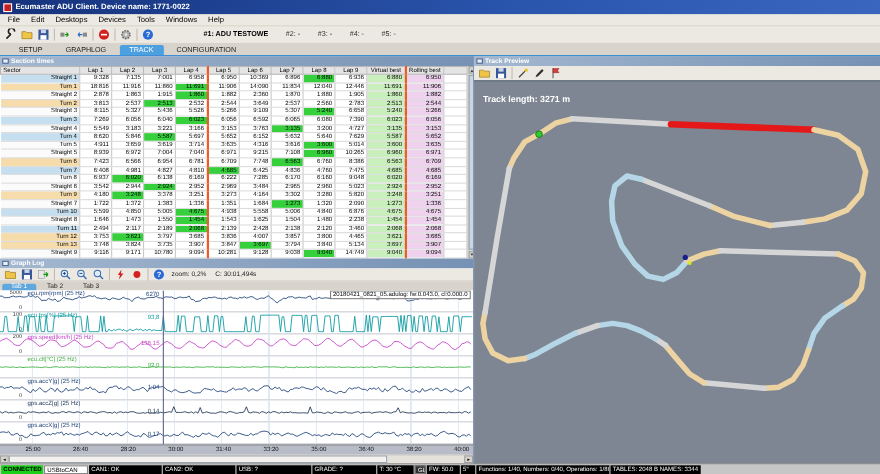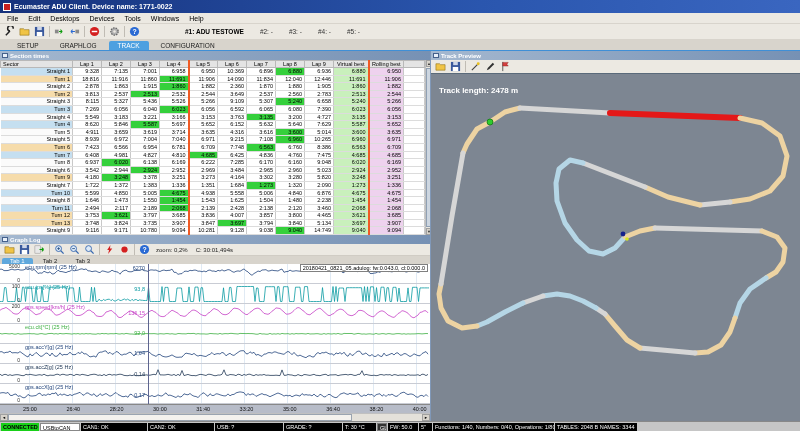--- a/index.html
+++ b/index.html
@@ -757,21 +757,21 @@
           </svg>
         </span>
         <span class="tb-icon">
           <svg width="11" height="11" viewBox="0 0 12 12">
             <path d="M3 11 V1" stroke="#555" stroke-width="1"></path>
             <path d="M3 1.5 H9 L7.5 3.5 L9 5.5 H3 Z" fill="#d44040" stroke="#801010" stroke-width=".4"></path>
           </svg>
         </span>
       </div>
     <div class="track-canvas">
-      <div class="track-length">Track length: 2478 m</div>
+      <div class="track-length">Track length: 3271 m</div>
       <svg width="369" height="348" viewBox="431 73 369 348">
         <g>
           <path class="track-path seg-tan" d="M463,152 L467,143 477,128 490,121 505,111 520,107"></path>
           <path class="track-path seg-gray" d="M520,107 L610,112"></path>
           <path class="track-path seg-red" style="stroke-width:6" d="M610,112 L740,117"></path>
           <path class="track-path seg-tan" d="M740,117 L762,122 780,135 787,155 783,175 770,190 750,198 730,201"></path>
           <path class="track-path seg-gray" d="M730,201 L700,204"></path>
           <path class="track-path seg-tan" d="M700,204 L668,196 645,186"></path>
           <path class="track-path seg-gray" d="M645,186 L583,162"></path>
           <path class="track-path seg-blue" d="M583,162 L570,159 559,168 556,182 557,200 565,222 577,239 589,250 603,253 615,247 625,236"></path>

